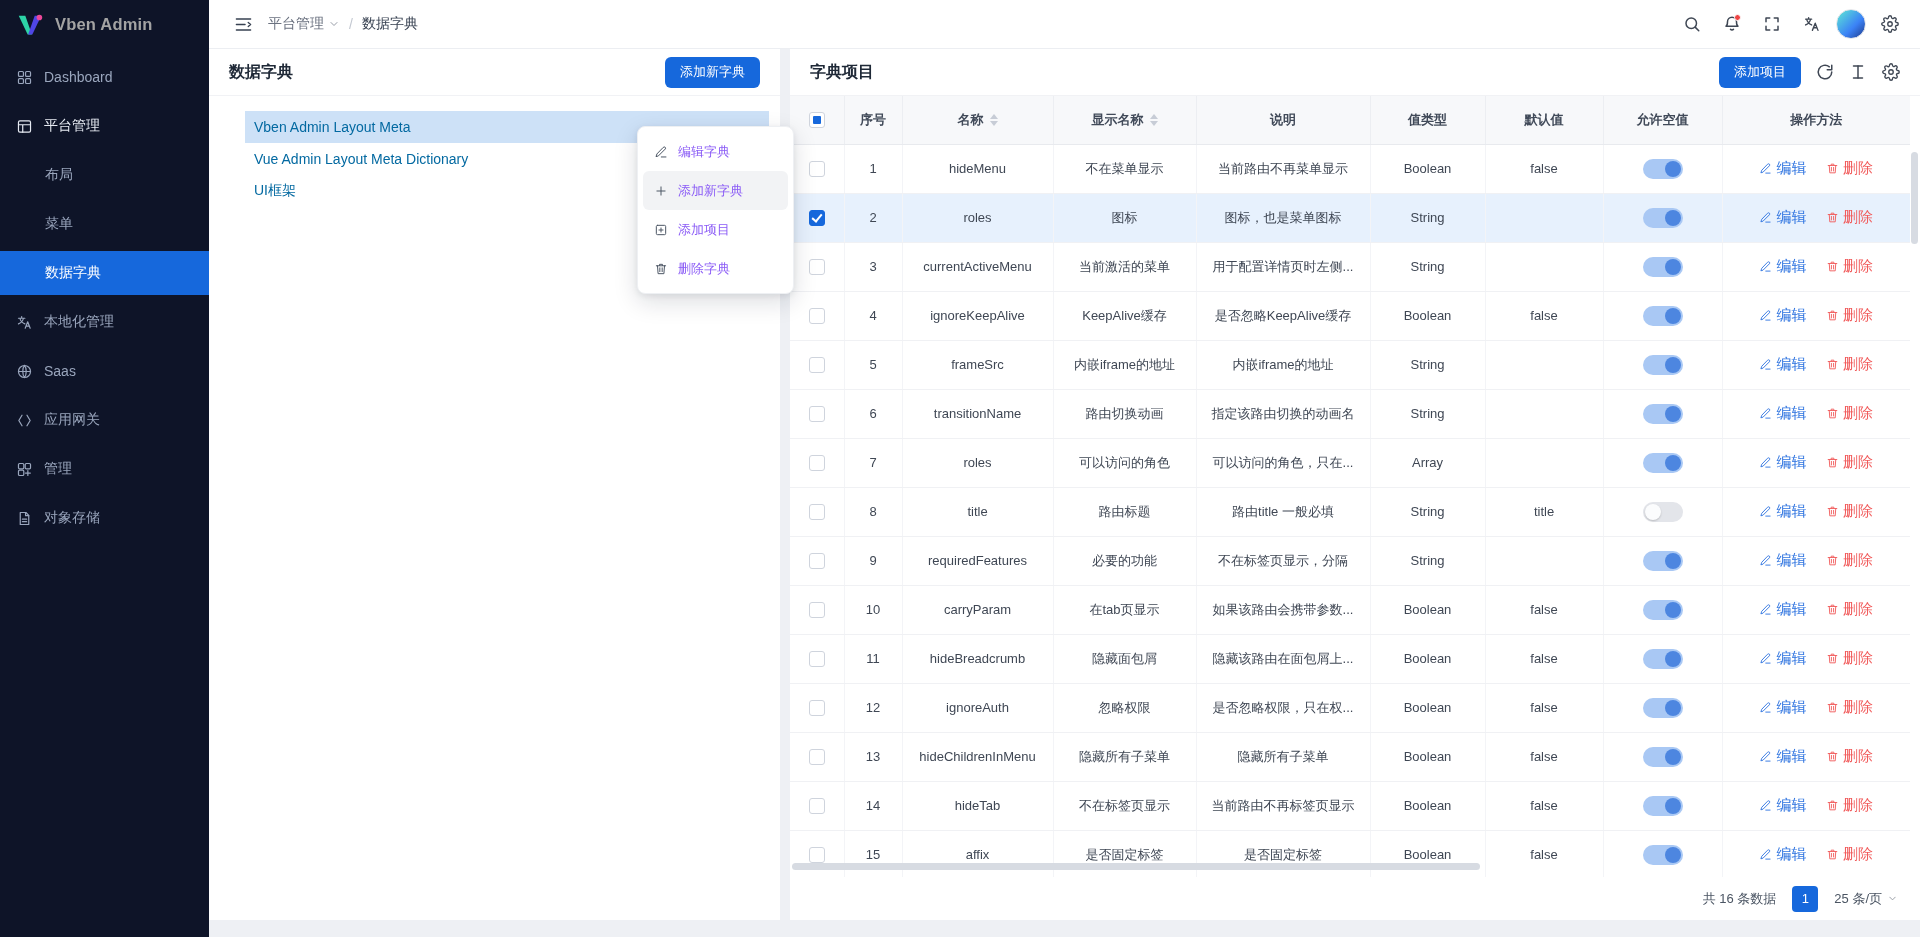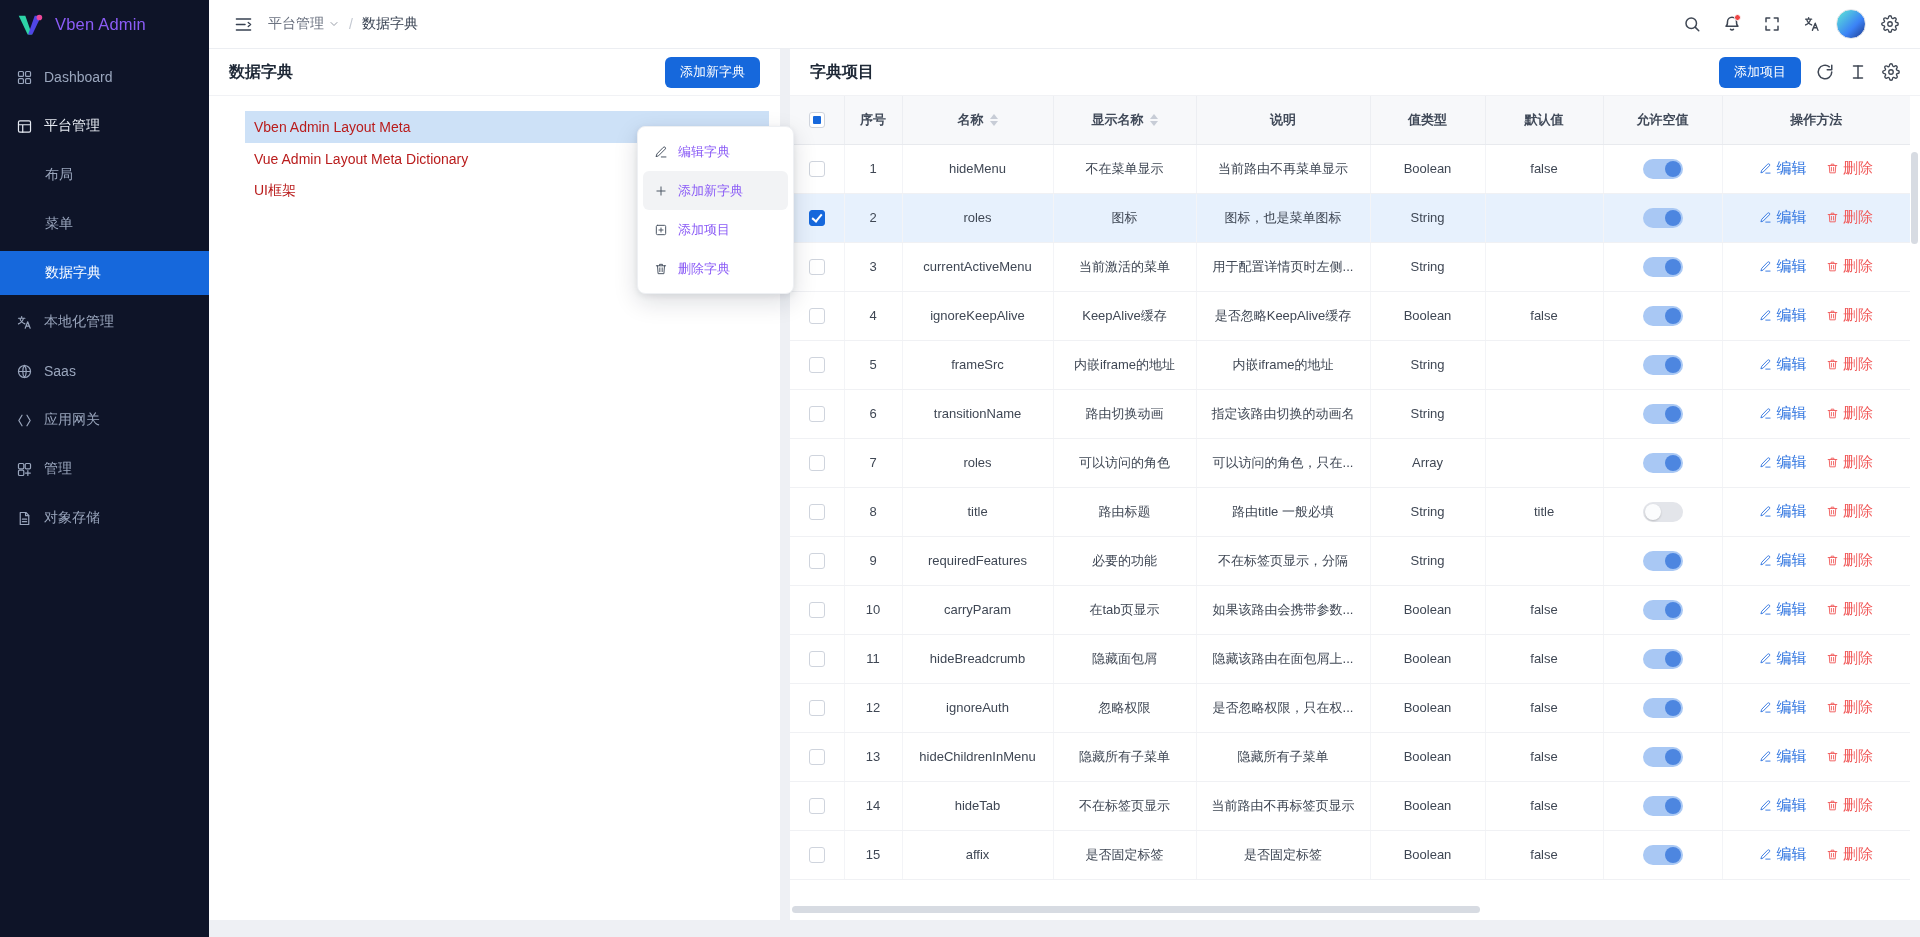--- a/index.html
+++ b/index.html
@@ -3,21 +3,21 @@
 <meta charset="utf-8">
 <style>
 *{margin:0;padding:0;box-sizing:border-box}
 html,body{width:1920px;height:937px}
 body{font-family:"Liberation Sans","DejaVu Sans",sans-serif;font-size:14px;color:#374151;background:#eef0f4;overflow:hidden}
 .app{position:relative;display:flex;width:1920px;height:937px}
 
 
 .sidebar{width:209px;flex:0 0 209px;background:#0e1428;display:flex;flex-direction:column;overflow:hidden}
 .logo{height:49px;flex:0 0 49px;display:flex;align-items:center;gap:10px;padding:0 15px;cursor:pointer}
-.logo-text{color:#8b5cf6;font-size:16.5px;font-weight:400;letter-spacing:.2px;white-space:nowrap}
+.logo-text{color:#a3a3a3;font-size:16.5px;font-weight:700;letter-spacing:.2px;white-space:nowrap}
 .side-nav{padding-top:6px}
 .side-item{height:44px;margin-bottom:5px;display:flex;align-items:center;gap:11px;padding:0 16px;color:#9aa6bd;font-size:14px;cursor:pointer;white-space:nowrap}
 .side-item.expanded{color:#e6eaf2}
 .side-item .icn{width:17px;height:17px;flex:0 0 17px}
 .chev{width:14px;height:14px;margin-left:auto;opacity:.75;flex:0 0 14px}
 .chev.up{transform:rotate(180deg)}
 .side-sub-item{height:44px;margin-bottom:5px;display:flex;align-items:center;padding-left:45px;color:#9aa6bd;font-size:14px;cursor:pointer;white-space:nowrap}
 .side-sub-item.active{background:#1668dc;color:#fff}
 
 
@@ -46,21 +46,21 @@
 .card-left{flex:0 0 571px;width:571px}
 .card-right{flex:1}
 .card-header{height:47px;flex:0 0 47px;display:flex;align-items:center;padding:0 20px;border-bottom:1px solid #f1f2f5}
 .card-title{font-size:16px;font-weight:600;color:#1f2937}
 .btn-primary{margin-left:auto;height:31px;padding:0 15px;background:#1668dc;color:#fff;border:none;border-radius:6px;font-size:13px;display:inline-flex;align-items:center;cursor:pointer;font-family:inherit;white-space:nowrap}
 .hdr-actions{margin-left:auto;display:flex;align-items:center;gap:15px}
 .hdr-icon{width:18px;height:18px;color:#3f4754;cursor:pointer}
 
 
 .dict-list{padding:15px 11px 0 36px}
-.dict-item{height:32px;display:flex;align-items:center;padding:0 9px;font-size:14px;color:#b91c1c;cursor:pointer;white-space:nowrap;overflow:hidden}
+.dict-item{height:32px;display:flex;align-items:center;padding:0 9px;font-size:14px;color:#0369a1;cursor:pointer;white-space:nowrap;overflow:hidden}
 .dict-item.selected{background:#cde1f7}
 
 
 .ctx-menu{position:absolute;left:637px;top:126px;width:157px;background:#fff;border:1px solid #eef0f3;border-radius:8px;box-shadow:0 8px 24px rgba(15,23,42,.14),0 2px 6px rgba(15,23,42,.08);padding:5px;z-index:40}
 .ctx-item{height:39px;display:flex;align-items:center;gap:10px;padding:0 11px;border-radius:6px;font-size:13px;color:#8b5cf6;cursor:pointer;white-space:nowrap}
 .ctx-item.hover{background:#f2f3f5}
 .ctx-icn{width:14px;height:14px;color:#4b5563;flex:0 0 14px}
 
 
 .table-zone{position:relative;flex:1;min-height:0;overflow:hidden}
@@ -789,20 +789,32 @@
                       <span>删除</span>
                     </a>
     </td>
   </tr>
               </tbody>
           </table>
           <div class="hscroll"></div>
           <div class="vscroll"></div>
         </div>
 
+        <div class="pager">
+          <span>共 16 条数据</span>
+          <span class="page-current">1</span>
+          <span class="page-size">
+            <span>25 条/页</span>
+            <i class="icn">
+                <svg viewBox="0 0 24 24" style="stroke-width:2">
+                  <polyline points="6 9 12 15 18 9"></polyline>
+                </svg>
+              </i>
+          </span>
+        </div>
       </section>
 
       <div class="ctx-menu" id="ctx-menu">
           <div class="ctx-item">
     <span class="icn ctx-icn">
               <svg viewBox="0 0 24 24">
                 <path d="M12.5 20.5h8"></path>
                 <path d="M16.2 3.8a2.2 2.2 0 0 1 3.1 3.1L7.5 18.7 3.5 20l1.3-4z"></path>
               </svg>
             </span>

